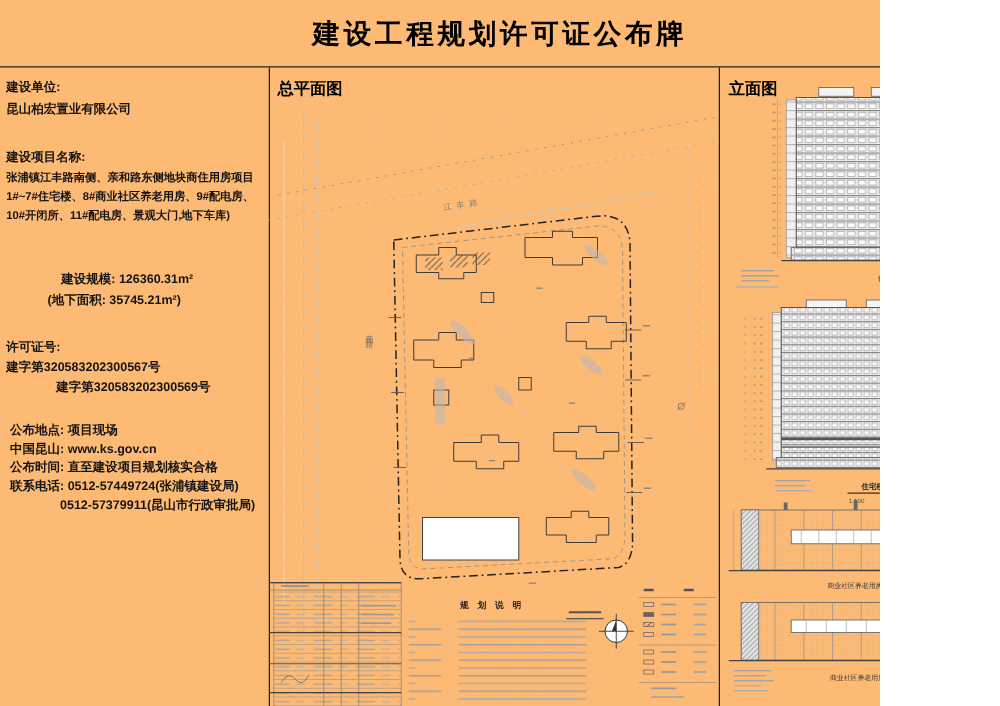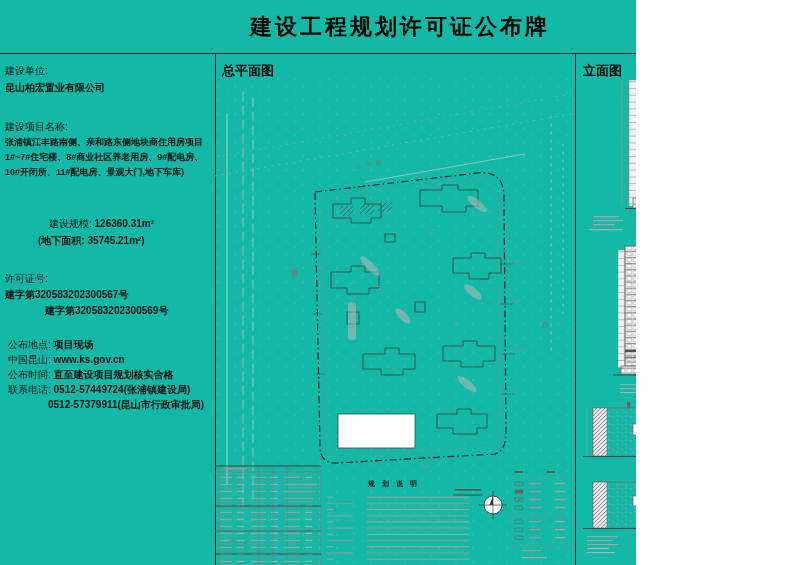--- a/index.html
+++ b/index.html
@@ -1,24 +1,24 @@
 <!DOCTYPE html>
 <html><head>
 <meta charset="utf-8">
 <style>
   html,body{margin:0;padding:0;background:#fff;}
-  #board{position:relative;width:636px;height:565px;background:#14b8a6;overflow:hidden;
+  #board{position:relative;width:704px;height:565px;background:#fdba74;overflow:hidden;
          font-family:"Liberation Sans","DejaVu Sans",sans-serif;color:#111;}
   .title{position:absolute;left:0;top:12px;width:800px;text-align:center;
          font-size:22px;font-weight:bold;letter-spacing:3px;color:#000;}
   .topline{position:absolute;left:0;top:53px;width:800px;height:0;border-top:1.6px solid #222;}
   .vline{position:absolute;top:54px;height:511px;width:0;border-left:1.6px solid #222;}
   .panel-heading{position:absolute;font-size:13px;font-weight:bold;color:#000;}
   .lp{position:absolute;left:5px;width:206px;font-size:10px;line-height:15px;color:#141414;}
-  .lbl{font-weight:normal;}
+  .lbl{font-weight:bold;}
   .val{font-weight:bold;}
   .desc{font-size:9px;font-weight:bold;letter-spacing:0;}
   svg text{font-family:"Liberation Sans","DejaVu Sans",sans-serif;}
 </style>
 </head>
 <body>
 
 <div id="board">
 
   <div class="title">建设工程规划许可证公布牌</div>

